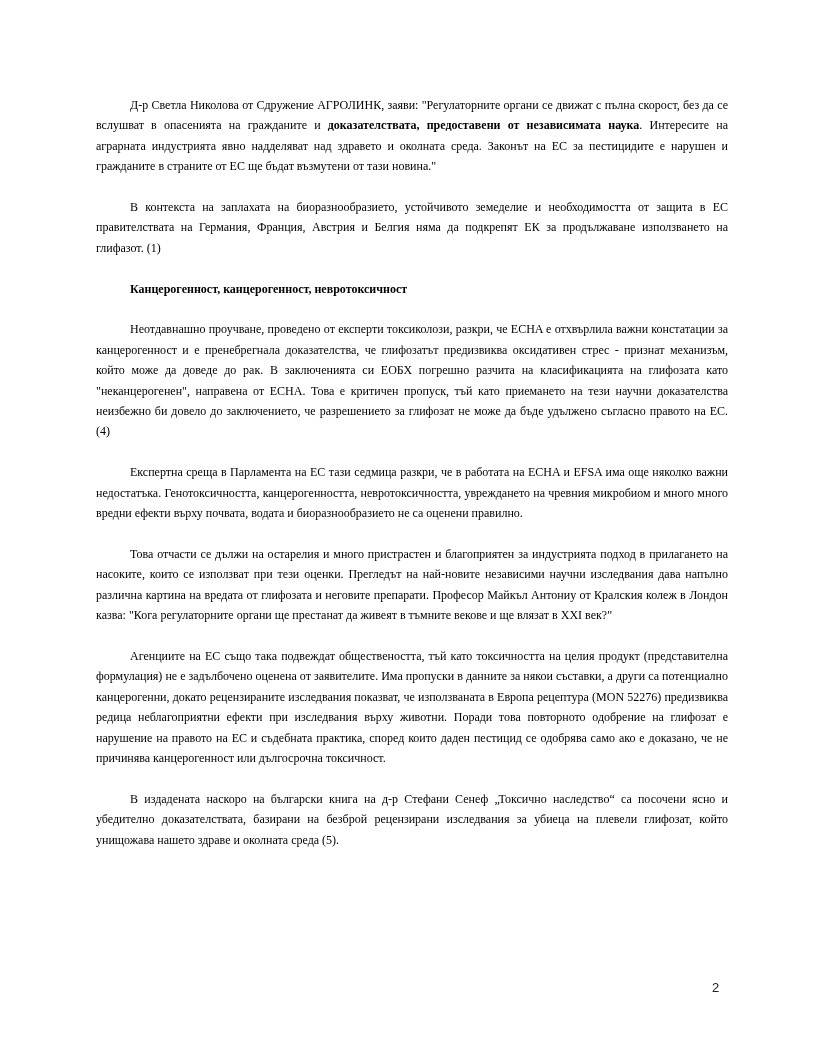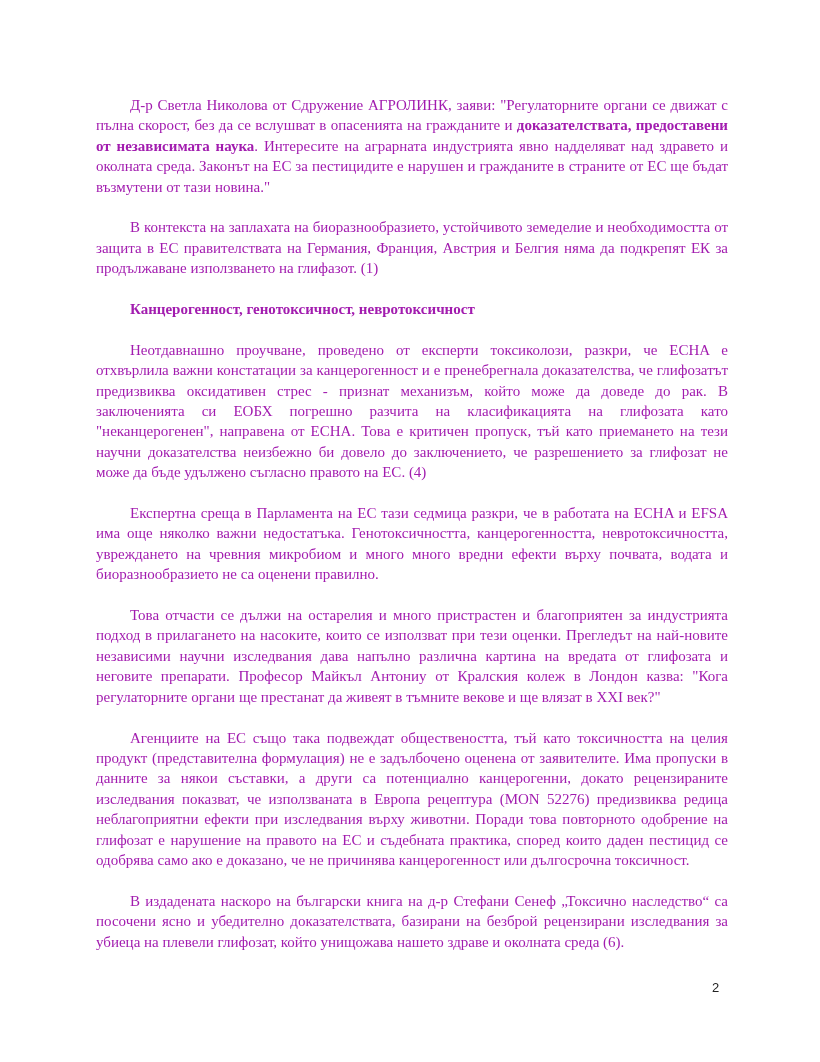--- a/index.html
+++ b/index.html
@@ -3,23 +3,23 @@
 <meta charset="utf-8">
 <style>
   html, body { margin: 0; padding: 0; background: #ffffff; }
   body { width: 820px; height: 1062px; position: relative; overflow: hidden; }
   .page {
     position: absolute;
     left: 96px;
     top: 95px;
     width: 632px;
     font-family: "Liberation Serif", serif;
-    font-size: 15px;
+    font-size: 12px;
     line-height: 20.4px;
-    color: #a21caf;
+    color: #000000;
   }
   .para {
     margin: 0 0 20.4px 0;
     text-align: justify;
     text-indent: 34px;
   }
   .heading {
     margin: 0 0 20.4px 0;
     font-weight: bold;
     text-indent: 34px;
@@ -35,26 +35,26 @@
   }
 </style>
 </head>
 <body>
 
 <div class="page">
   <p class="para"><span>Д-р Светла Николова от Сдружение АГРОЛИНК, заяви: "Регулаторните органи се движат с пълна скорост, без да се вслушват в опасенията на гражданите и </span><b>доказателствата, предоставени от независимата наука</b><span>. Интересите на аграрната индустрията явно надделяват над здравето и околната среда. Законът на ЕС за пестицидите е нарушен и гражданите в страните от ЕС ще бъдат възмутени от тази новина."</span></p>
 
   <p class="para">В контекста на заплахата на биоразнообразието, устойчивото земеделие и необходимостта от защита в ЕС правителствата на Германия, Франция, Австрия и Белгия няма да подкрепят ЕК за продължаване използването на глифазот. (1)</p>
 
-  <p class="heading">Канцерогенност, генотоксичност, невротоксичност</p>
+  <p class="heading">Канцерогенност, канцерогенност, невротоксичност</p>
 
   <p class="para">Неотдавнашно проучване, проведено от експерти токсиколози, разкри, че ECHA е отхвърлила важни констатации за канцерогенност и е пренебрегнала доказателства, че глифозатът предизвиква оксидативен стрес - признат механизъм, който може да доведе до рак. В заключенията си ЕОБХ погрешно разчита на класификацията на глифозата като "неканцерогенен", направена от ECHA. Това е критичен пропуск, тъй като приемането на тези научни доказателства неизбежно би довело до заключението, че разрешението за глифозат не може да бъде удължено съгласно правото на ЕС. (4)</p>
 
   <p class="para">Експертна среща в Парламента на ЕС тази седмица разкри, че в работата на ECHA и EFSA има още няколко важни недостатъка. Генотоксичността, канцерогенността, невротоксичността, увреждането на чревния микробиом и много много вредни ефекти върху почвата, водата и биоразнообразието не са оценени правилно.</p>
 
   <p class="para">Това отчасти се дължи на остарелия и много пристрастен и благоприятен за индустрията подход в прилагането на насоките, които се използват при тези оценки. Прегледът на най-новите независими научни изследвания дава напълно различна картина на вредата от глифозата и неговите препарати. Професор Майкъл Антониу от Кралския колеж в Лондон казва: "Кога регулаторните органи ще престанат да живеят в тъмните векове и ще влязат в XXI век?"</p>
 
   <p class="para">Агенциите на ЕС също така подвеждат обществеността, тъй като токсичността на целия продукт (представителна формулация) не е задълбочено оценена от заявителите. Има пропуски в данните за някои съставки, а други са потенциално канцерогенни, докато рецензираните изследвания показват, че използваната в Европа рецептура (MON 52276) предизвиква редица неблагоприятни ефекти при изследвания върху животни. Поради това повторното одобрение на глифозат е нарушение на правото на ЕС и съдебната практика, според които даден пестицид се одобрява само ако е доказано, че не причинява канцерогенност или дългосрочна токсичност.</p>
 
-  <p class="para">В издадената наскоро на български книга на д-р Стефани Сенеф „Токсично наследство“ са посочени ясно и убедително доказателствата, базирани на безброй рецензирани изследвания за убиеца на плевели глифозат, който унищожава нашето здраве и околната среда (6).</p>
+  <p class="para">В издадената наскоро на български книга на д-р Стефани Сенеф „Токсично наследство“ са посочени ясно и убедително доказателствата, базирани на безброй рецензирани изследвания за убиеца на плевели глифозат, който унищожава нашето здраве и околната среда (5).</p>
 </div>
 
 <div class="page-number">2</div>
 
 </body></html>

